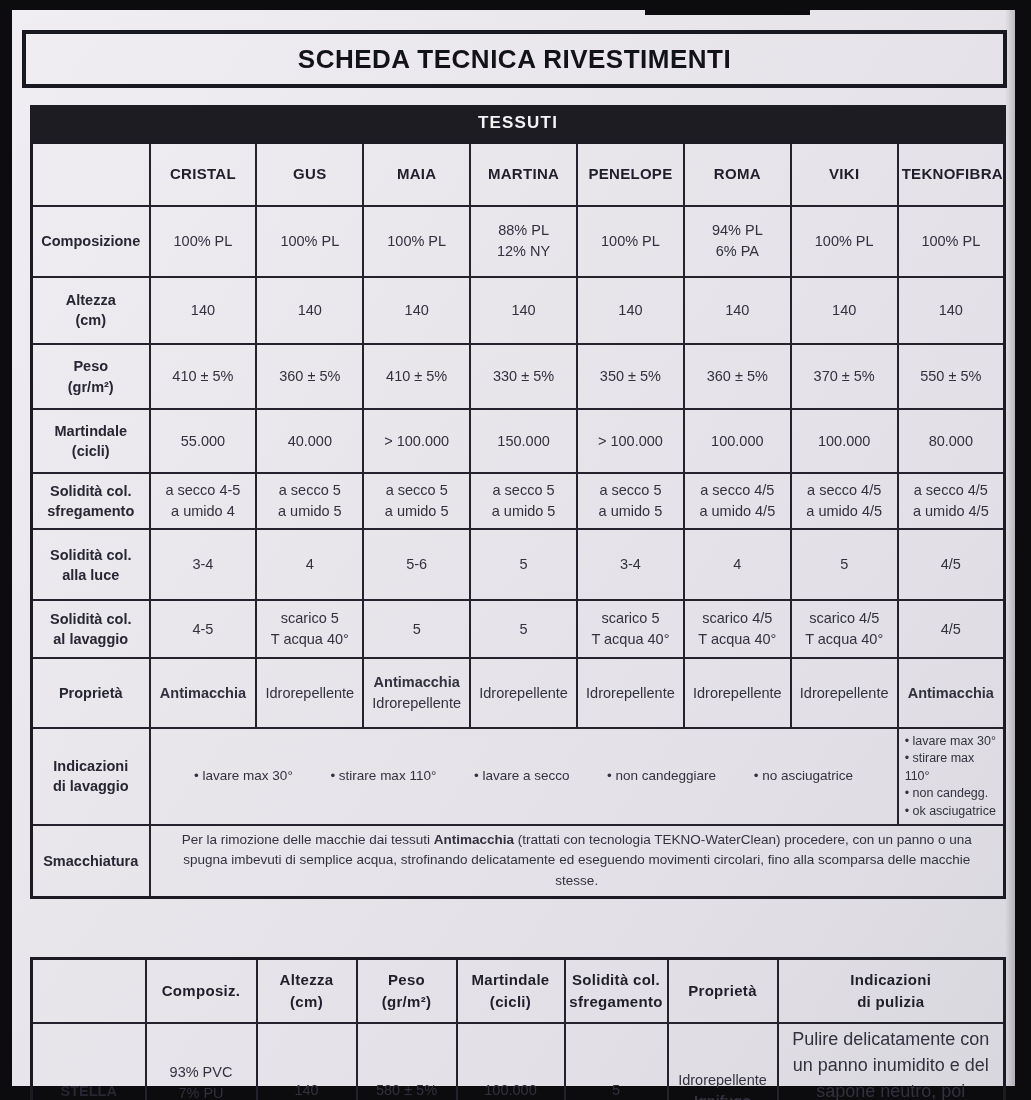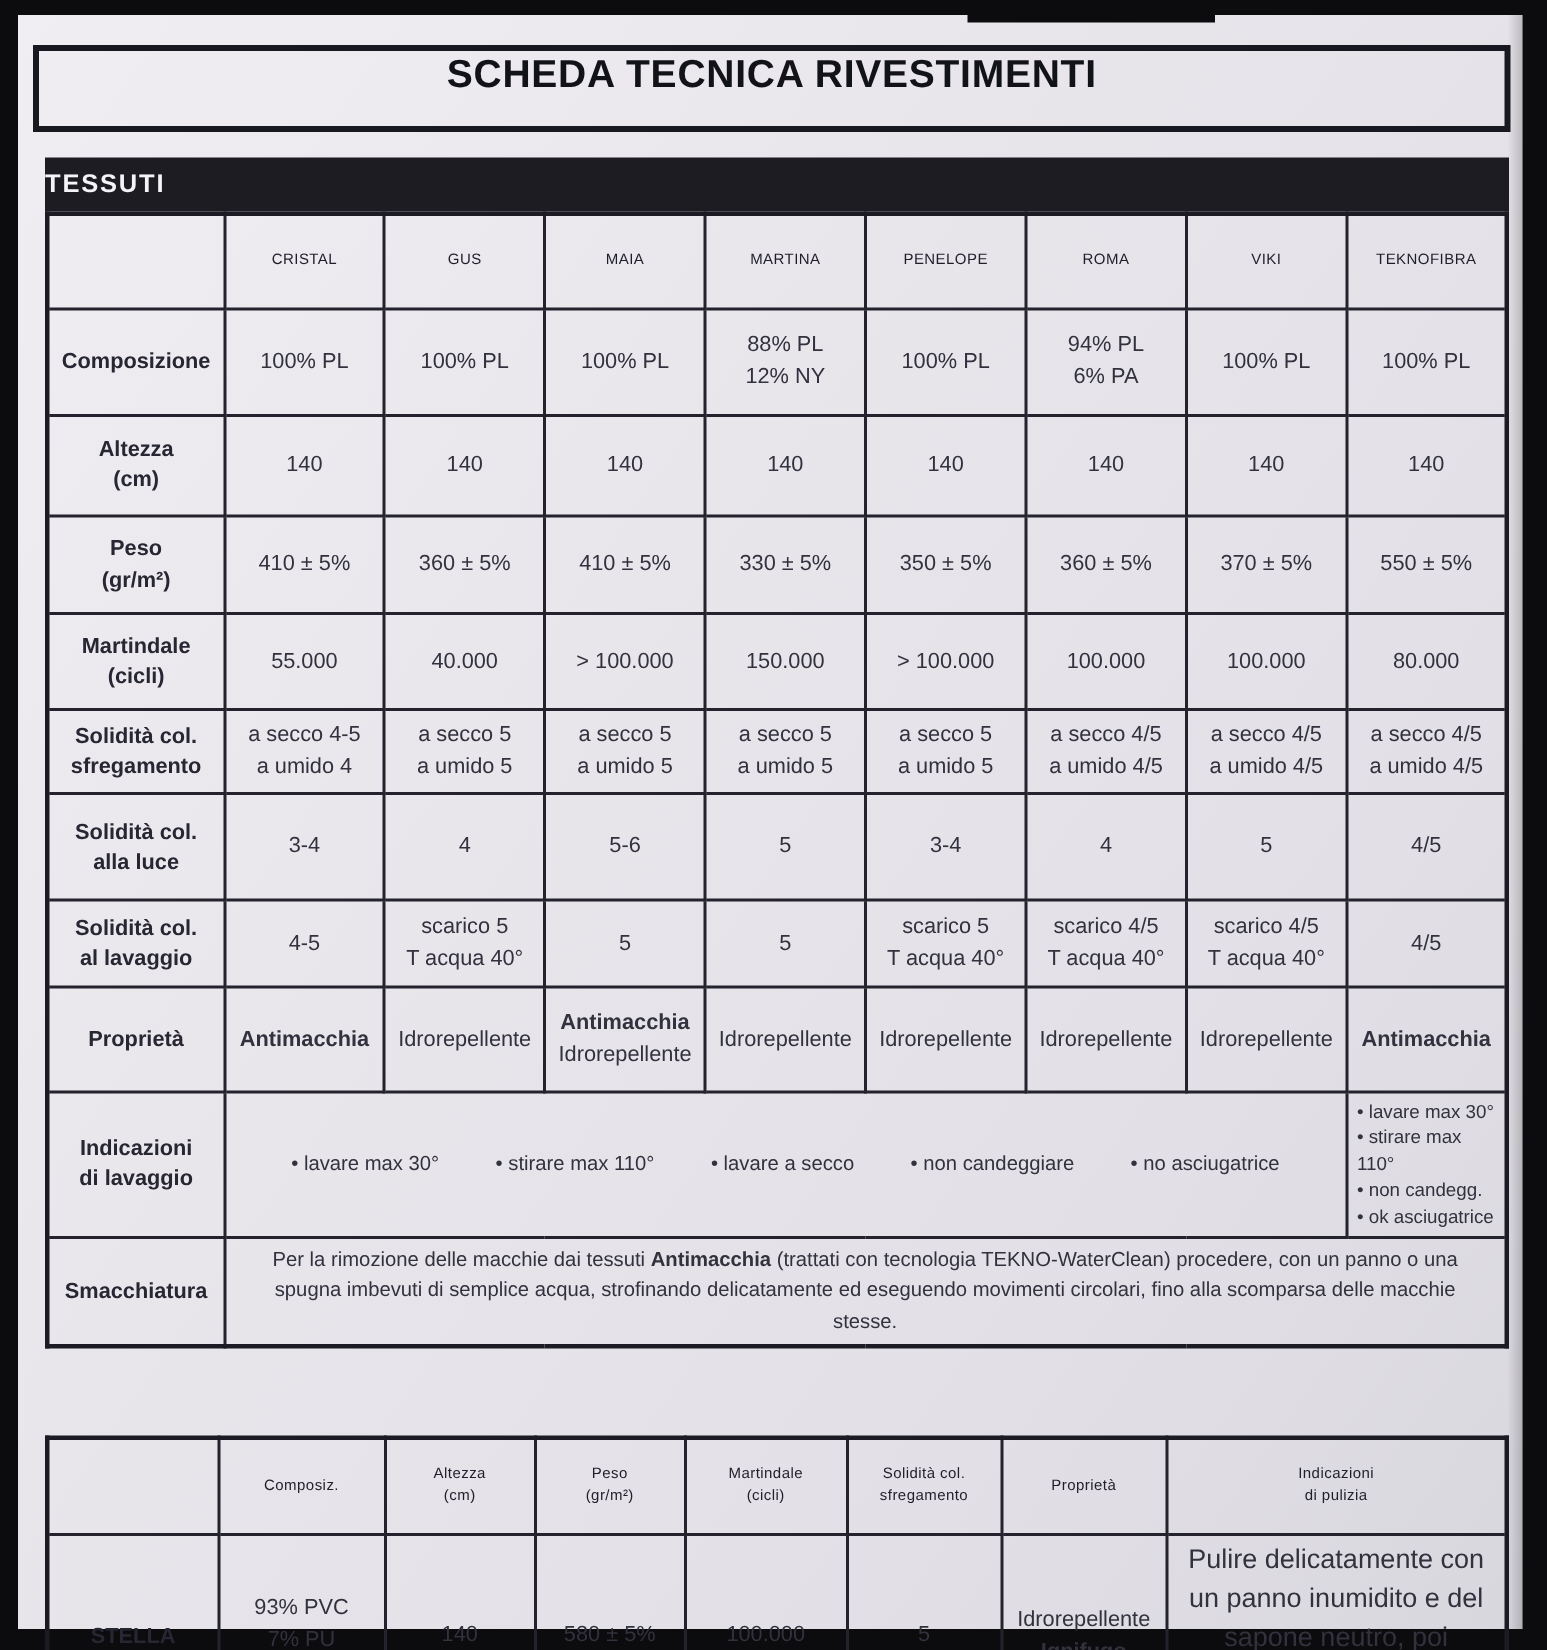--- a/index.html
+++ b/index.html
@@ -16,31 +16,31 @@
   .paper::after{
     content:"";position:absolute;top:0;right:0;width:10px;height:100%;
     background:linear-gradient(to right,rgba(0,0,0,0),rgba(0,0,0,0.18));
     pointer-events:none;
   }
   .top-notch{position:absolute;left:645px;top:0;width:165px;height:15px;background:#0c0c0e;}
 
   .title-box{
     position:absolute;left:10px;top:20px;right:8px;height:50px;
     border:4px solid #181820;
-    display:flex;align-items:flex-start;justify-content:center;
+    display:flex;align-items:center;justify-content:center;
     background:transparent;
   }
   .title-box h1{
     margin:0;font-size:26px;font-weight:bold;color:#121219;letter-spacing:.5px;
   }
 
   .section-bar{
     position:absolute;left:18px;right:9px;height:36px;
     background:#1d1c22;color:#f4f3f6;
-    display:flex;align-items:center;
+    display:flex;align-items:center;justify-content:center;
     font-size:17px;font-weight:bold;letter-spacing:1.2px;
   }
   .bar-tessuti{top:95px;}
   .bar-similpelle{top:911px;}
 
   .tbl-wrap{position:absolute;left:18px;right:9px;}
   .wrap-tessuti{top:131px;height:758px;}
   .wrap-similpelle{top:947px;height:129px;}
 
   table{
@@ -49,21 +49,21 @@
     background:transparent;
   }
   td{
     border:2px solid #23222d;
     text-align:center;vertical-align:middle;
     font-size:14.5px;line-height:1.45;color:#32313e;
     padding:2px 3px;overflow:hidden;
   }
   table{border:3px solid #1c1b24;}
 
-  td.colhead{font-weight:normal;font-size:10px;color:#1f1e2a;letter-spacing:.3px;}
+  td.colhead{font-weight:bold;font-size:15px;color:#1f1e2a;letter-spacing:.3px;}
   td.label{font-weight:bold;color:#272633;font-size:14.5px;line-height:1.4;}
   .b{font-weight:bold;}
   .sm{font-size:12px;line-height:1.25;}
   .wrap{display:inline;font-size:18px;line-height:1.45;margin-top:28px;}
 
   
   #tessuti-table tr:nth-child(1){height:62px;}
   #tessuti-table tr:nth-child(2){height:70px;}
   #tessuti-table tr:nth-child(3){height:66px;}
   #tessuti-table tr:nth-child(4){height:64px;}

